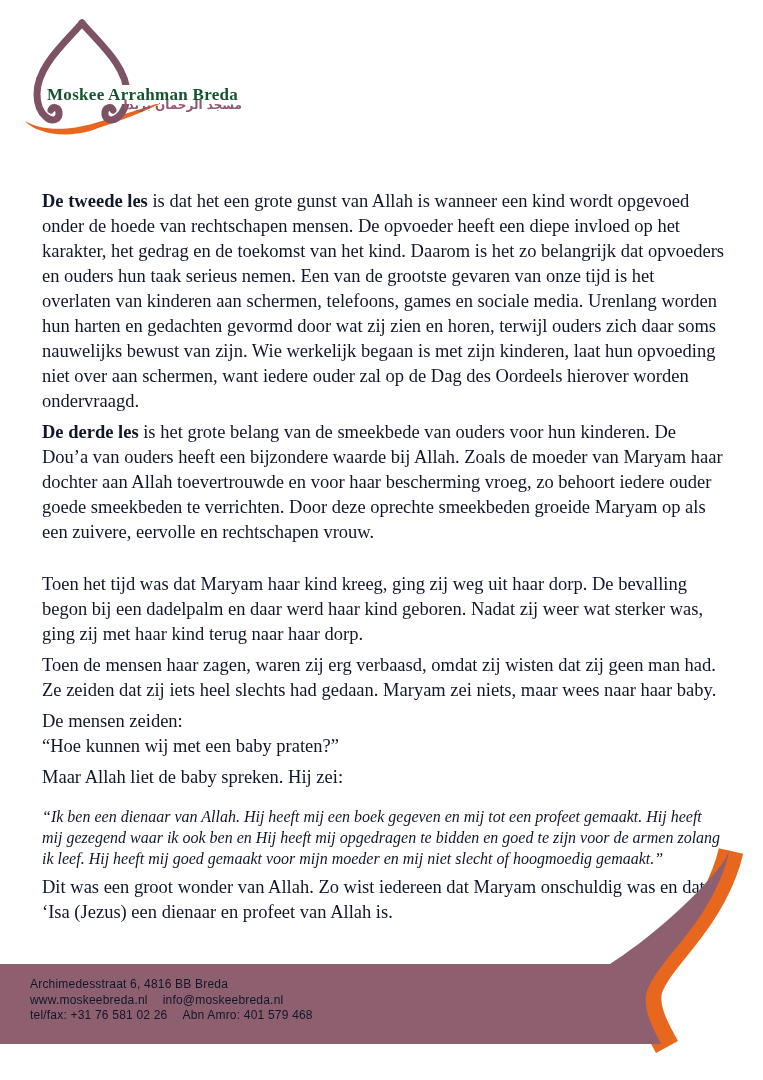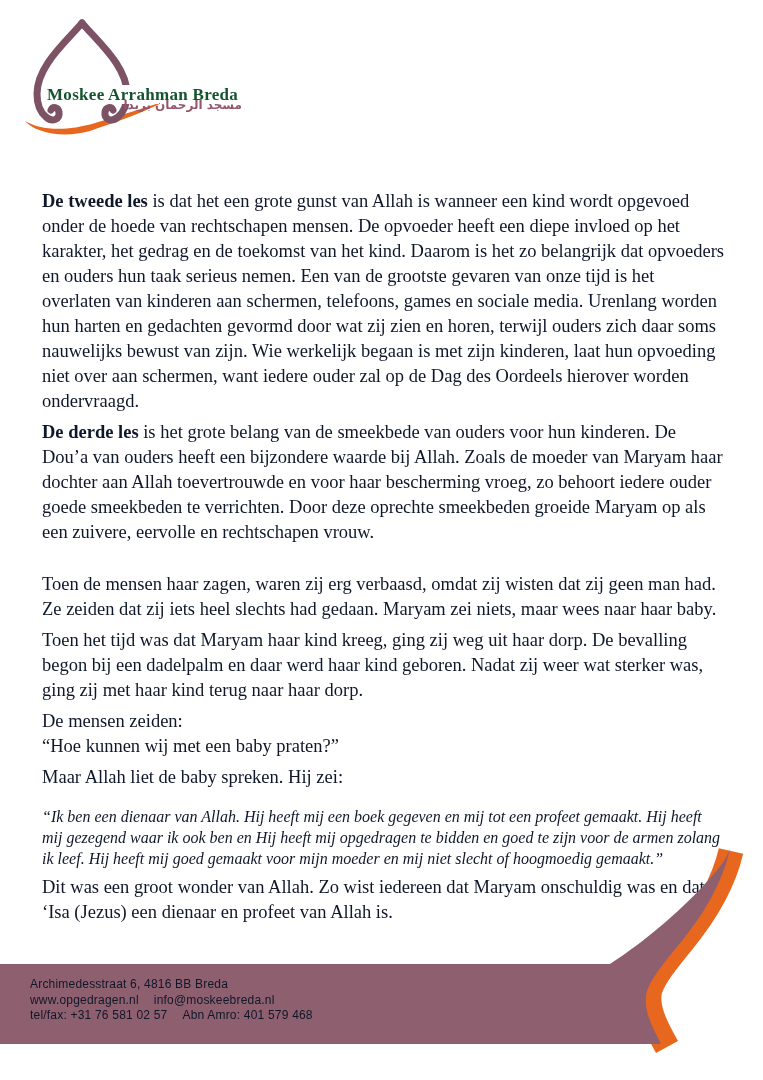--- a/index.html
+++ b/index.html
@@ -72,23 +72,23 @@
     <div class="logo-arabic">مسجد الرحمان بريدا</div>
   </header>
 
   <main class="content">
     <p><strong>De tweede les</strong><span> is dat het een grote gunst van Allah is wanneer een kind wordt opgevoed onder de hoede van rechtschapen mensen. De opvoeder heeft een diepe invloed op het karakter, het gedrag en de toekomst van het kind. Daarom is het zo belangrijk dat opvoeders en ouders hun taak serieus nemen. Een van de grootste gevaren van onze tijd is het overlaten van kinderen aan schermen, telefoons, games en sociale media. Urenlang worden hun harten en gedachten gevormd door wat zij zien en horen, terwijl ouders zich daar soms nauwelijks bewust van zijn. Wie werkelijk begaan is met zijn kinderen, laat hun opvoeding niet over aan schermen, want iedere ouder zal op de Dag des Oordeels hierover worden ondervraagd.</span></p>
 
     <p><strong>De derde les</strong><span> is het grote belang van de smeekbede van ouders voor hun kinderen. De Dou’a van ouders heeft een bijzondere waarde bij Allah. Zoals de moeder van Maryam haar dochter aan Allah toevertrouwde en voor haar bescherming vroeg, zo behoort iedere ouder goede smeekbeden te verrichten. Door deze oprechte smeekbeden groeide Maryam op als een zuivere, eervolle en rechtschapen vrouw.</span></p>
 
     <div class="spacer"></div>
 
+    <p>Toen het tijd was dat Maryam haar kind kreeg, ging zij weg uit haar dorp. De bevalling begon bij een dadelpalm en daar werd haar kind geboren. Nadat zij weer wat sterker was, ging zij met haar kind terug naar haar dorp.</p>
+
     <p>Toen de mensen haar zagen, waren zij erg verbaasd, omdat zij wisten dat zij geen man had. Ze zeiden dat zij iets heel slechts had gedaan. Maryam zei niets, maar wees naar haar baby.</p>
-
-    <p>Toen het tijd was dat Maryam haar kind kreeg, ging zij weg uit haar dorp. De bevalling begon bij een dadelpalm en daar werd haar kind geboren. Nadat zij weer wat sterker was, ging zij met haar kind terug naar haar dorp.</p>
 
     <p>
         <span class="block">De mensen zeiden:</span>
         <span class="block">“Hoe kunnen wij met een baby praten?”</span>
       </p>
 
     <p class="tight">Maar Allah liet de baby spreken. Hij zei:</p>
 
     <p class="quote">“Ik ben een dienaar van Allah. Hij heeft mij een boek gegeven en mij tot een profeet gemaakt. Hij heeft mij gezegend waar ik ook ben en Hij heeft mij opgedragen te bidden en goed te zijn voor de armen zolang ik leef. Hij heeft mij goed gemaakt voor mijn moeder en mij niet slecht of hoogmoedig gemaakt.”</p>
 
@@ -101,17 +101,17 @@
              C 645,163 657,184 667,202" fill="none" stroke="#e8671f" stroke-width="25"></path>
 
     <path d="M 0,119 L 610,119
              C 644,97 679,67 703,41 C 718,25 727,14 730,3
              C 723,37 704,69 681,97 C 663,119 652,132 647,146
              C 642,164 653,183 661,199 L 0,199 Z" fill="#8e5f6e"></path>
   </svg>
 
   <footer class="footer-text">
     <div>Archimedesstraat 6, 4816 BB Breda</div>
-    <div><span>www.opgedragen.nl</span><span class="gap2">info@moskeebreda.nl</span></div>
-    <div><span>tel/fax: +31 76 581 02 57</span><span class="gap2">Abn Amro: 401 579 468</span></div>
+    <div><span>www.moskeebreda.nl</span><span class="gap2">info@moskeebreda.nl</span></div>
+    <div><span>tel/fax: +31 76 581 02 26</span><span class="gap2">Abn Amro: 401 579 468</span></div>
   </footer>
 
 </div>
 
 </body></html>

